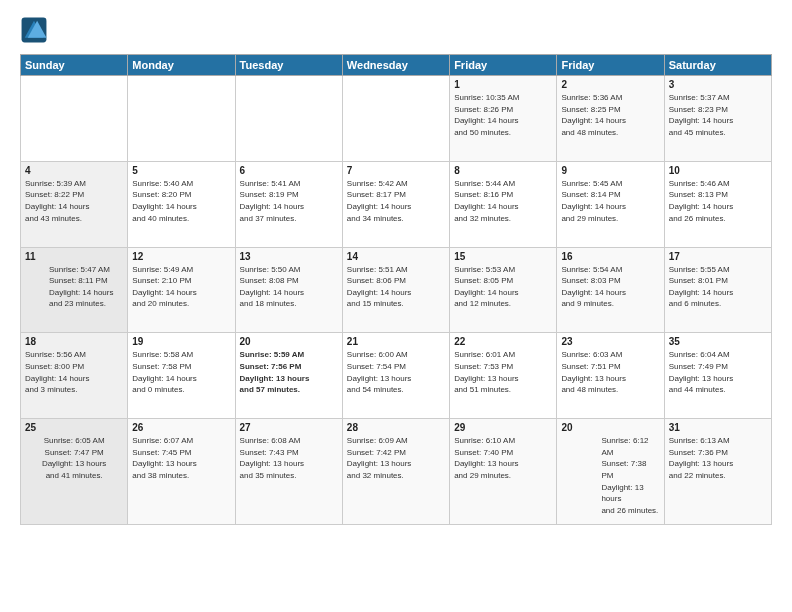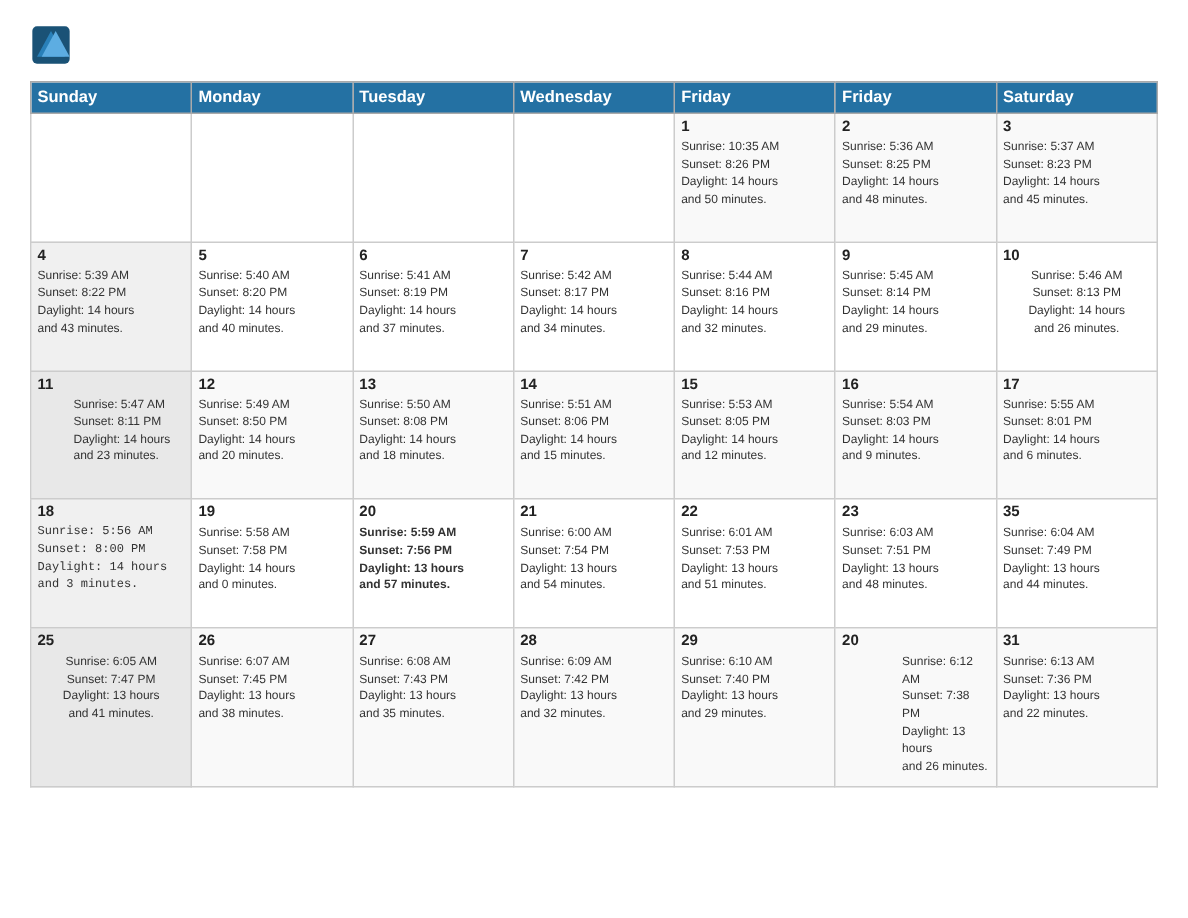--- a/index.html
+++ b/index.html
@@ -203,38 +203,38 @@
           </td>
           <td>
             <span class="day-num">9</span>
             <div class="day-info" style="white-space: pre-line;">Sunrise: 5:45 AM
 Sunset: 8:14 PM
 Daylight: 14 hours
 and 29 minutes.</div>
           </td>
           <td>
             <span class="day-num">10</span>
-            <div class="day-info" style="white-space: pre-line; text-align: center;">Sunrise: 5:46 AM
+            <div class="day-info" style="white-space: pre-line;">Sunrise: 5:46 AM
 Sunset: 8:13 PM
 Daylight: 14 hours
 and 26 minutes.</div>
           </td>
         </tr>
         <tr>
           <td>
             <span class="day-num">11</span>
             <div class="day-info" style="white-space: pre-line; margin-left: 24px;">Sunrise: 5:47 AM
 Sunset: 8:11 PM
 Daylight: 14 hours
 and 23 minutes.</div>
           </td>
           <td>
             <span class="day-num">12</span>
             <div class="day-info" style="white-space: pre-line;">Sunrise: 5:49 AM
-Sunset: 8:50 PM
+Sunset: 2:10 PM
 Daylight: 14 hours
 and 20 minutes.</div>
           </td>
           <td>
             <span class="day-num">13</span>
             <div class="day-info" style="white-space: pre-line;">Sunrise: 5:50 AM
 Sunset: 8:08 PM
 Daylight: 14 hours
 and 18 minutes.</div>
           </td>
@@ -263,21 +263,21 @@
             <span class="day-num">17</span>
             <div class="day-info" style="white-space: pre-line;">Sunrise: 5:55 AM
 Sunset: 8:01 PM
 Daylight: 14 hours
 and 6 minutes.</div>
           </td>
         </tr>
         <tr>
           <td>
             <span class="day-num">18</span>
-            <div class="day-info" style="white-space: pre-line; font-family: Liberation Mono, monospace;">Sunrise: 5:56 AM
+            <div class="day-info" style="white-space: pre-line;">Sunrise: 5:56 AM
 Sunset: 8:00 PM
 Daylight: 14 hours
 and 3 minutes.</div>
           </td>
           <td>
             <span class="day-num">19</span>
             <div class="day-info" style="white-space: pre-line;">Sunrise: 5:58 AM
 Sunset: 7:58 PM
 Daylight: 14 hours
 and 0 minutes.</div>

